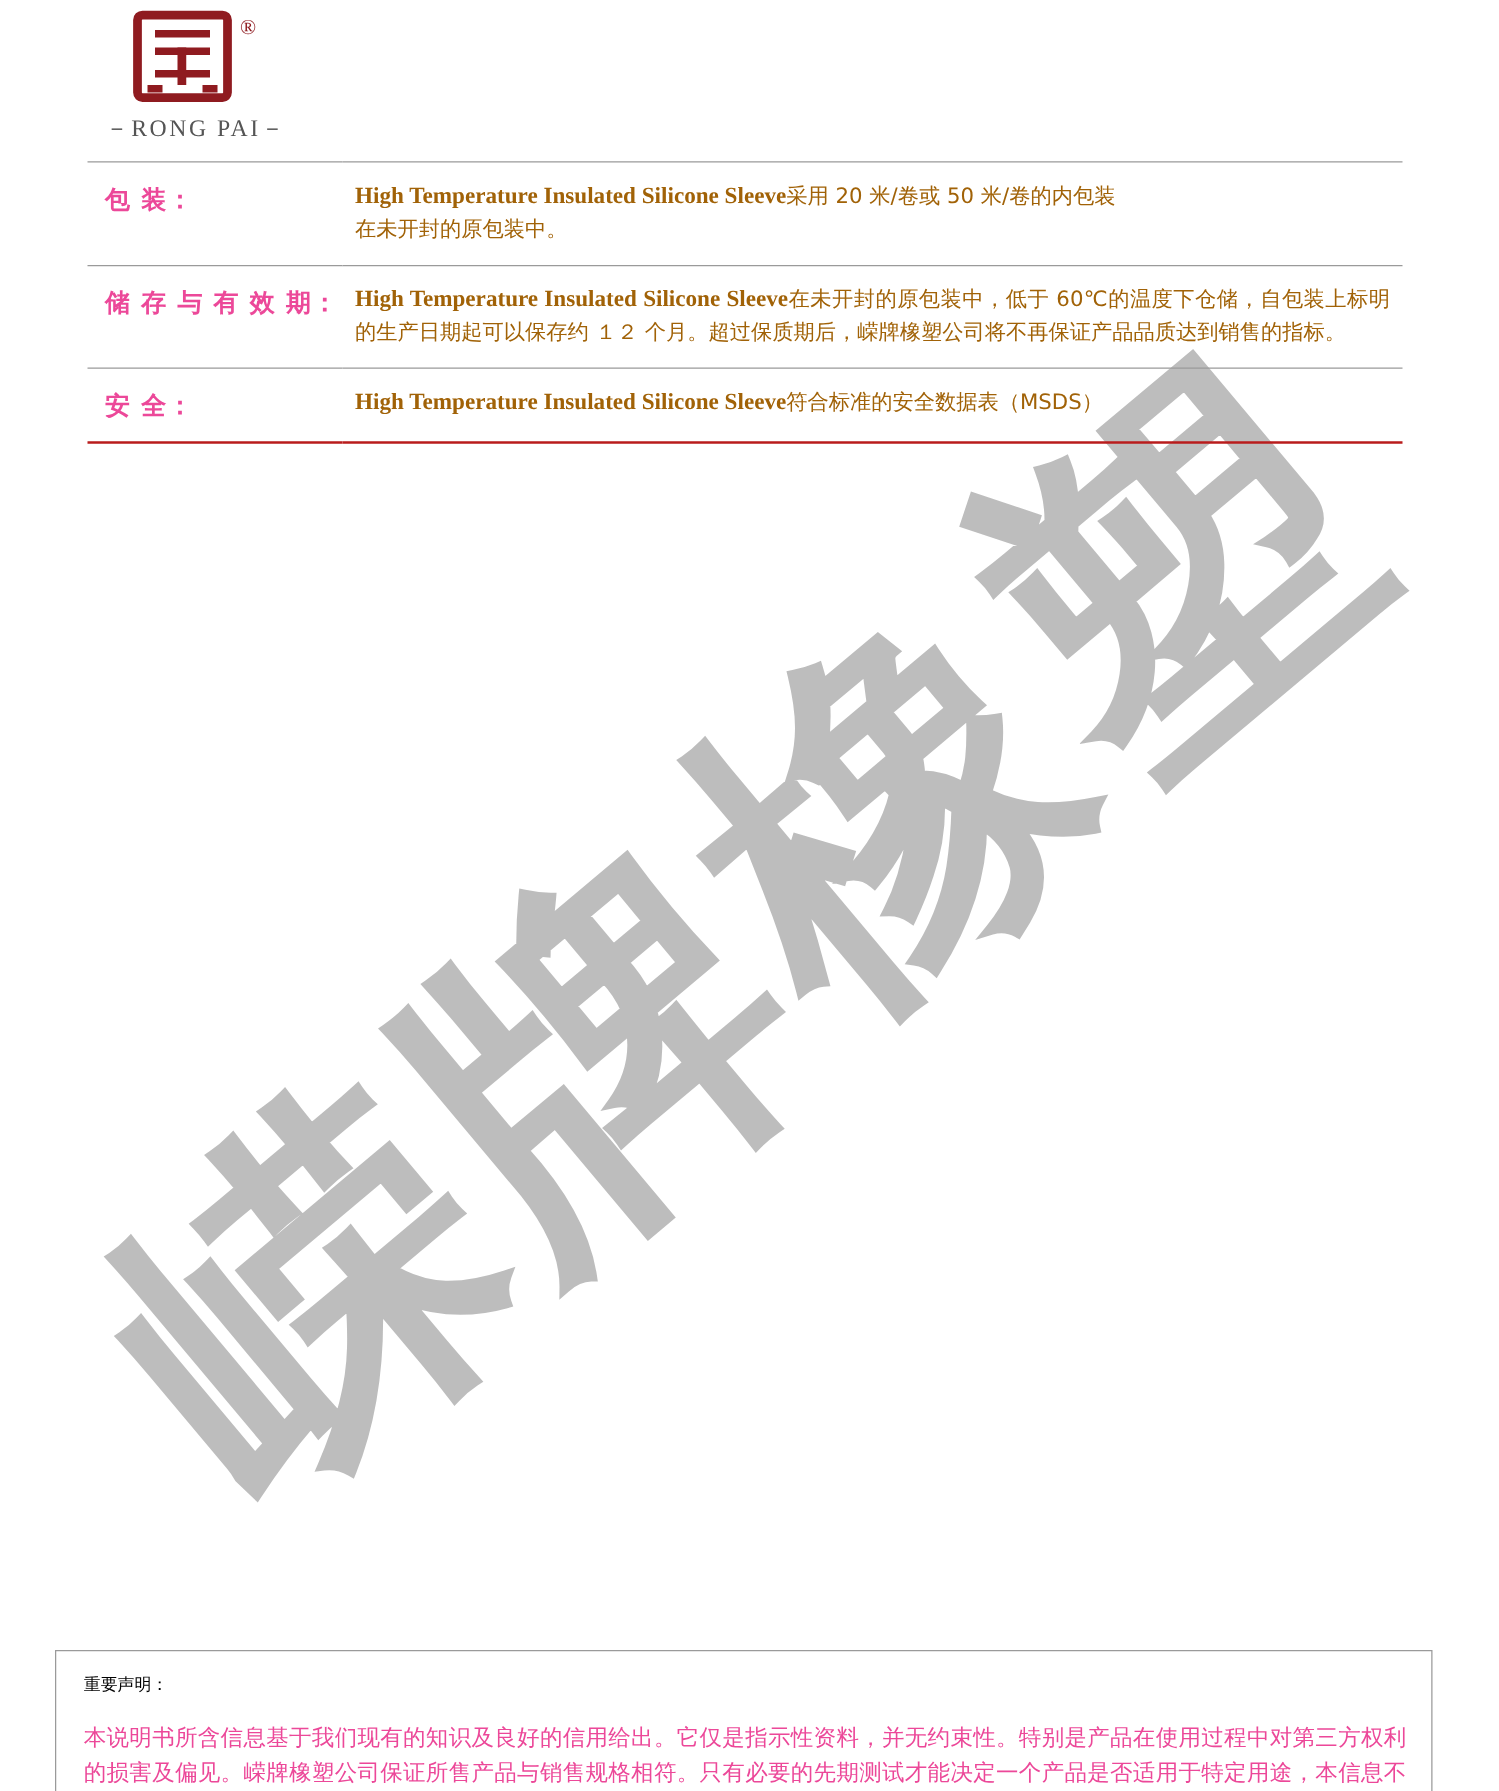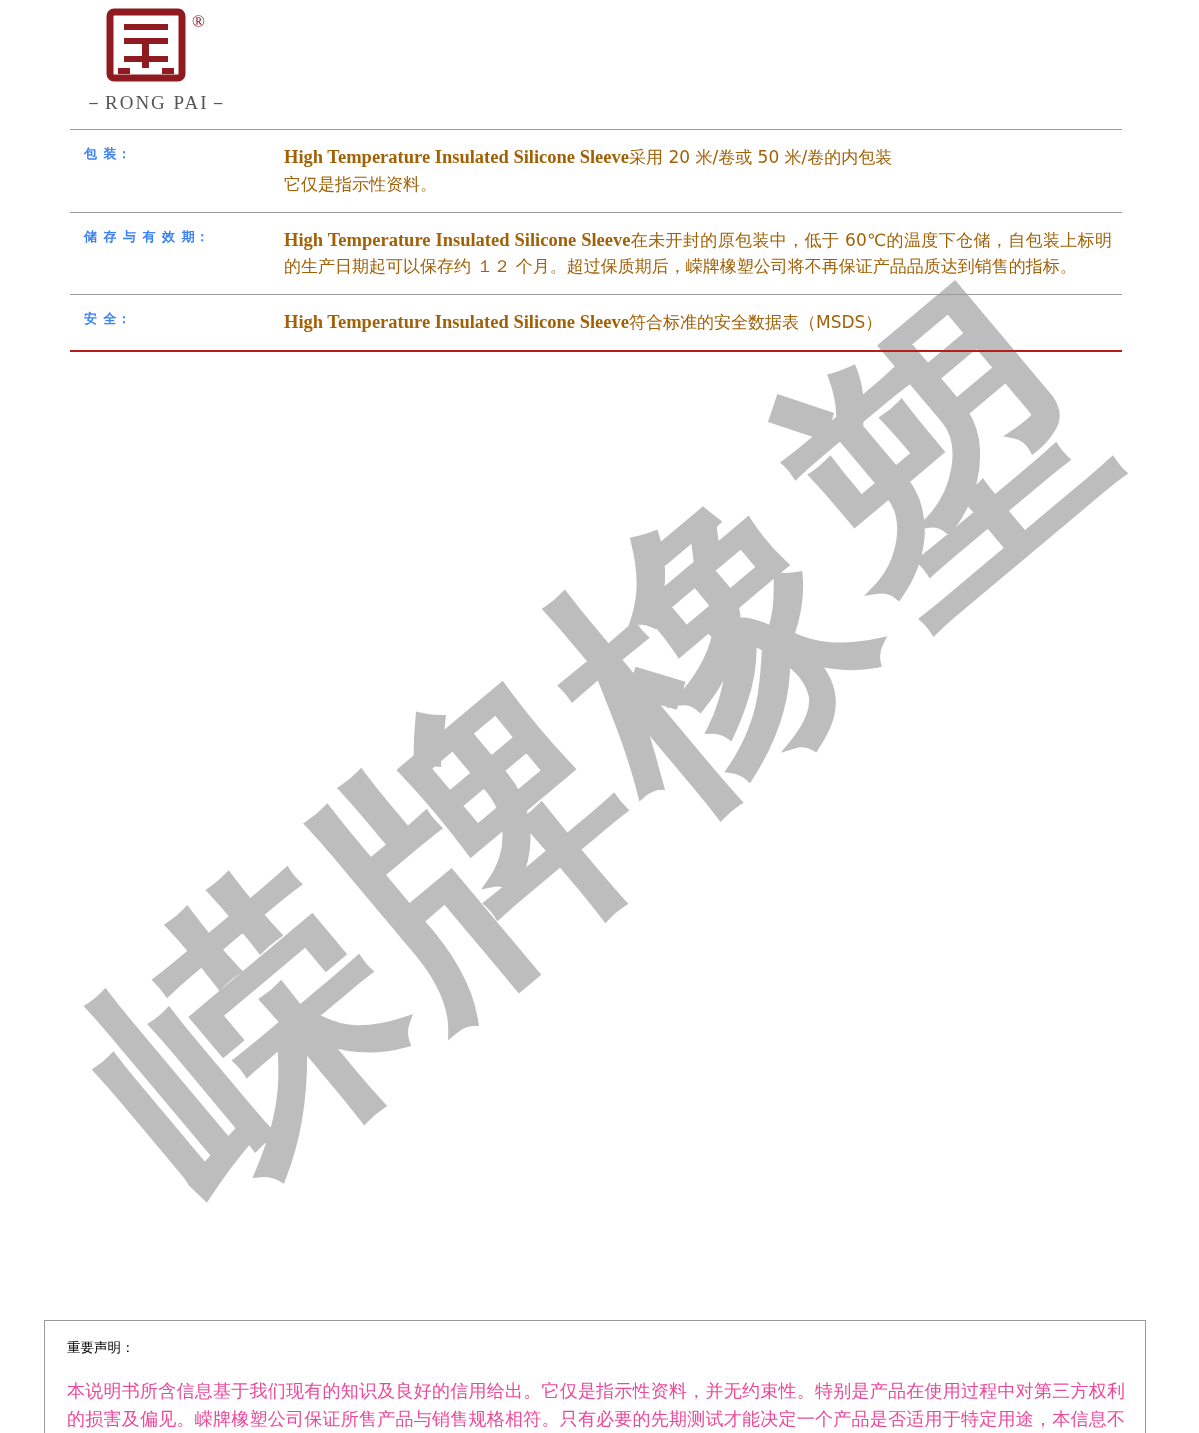--- a/index.html
+++ b/index.html
@@ -71,22 +71,22 @@
   }
   .spec-table td {
     vertical-align: top;
     padding: 14px 0 14px 0;
   }
   td.label {
     width: 190px;
     padding-left: 14px;
     font-family: "DejaVu Sans", sans-serif;
     font-weight: bold;
-    font-size: 13px;
-    color: #3b82f6;
+    font-size: 20px;
+    color: #ec4899;
     line-height: 1.5;
     letter-spacing: 1px;
   }
   td.content {
     padding-left: 10px;
     padding-right: 10px;
     font-size: 18.5px;
     line-height: 1.45;
     color: #a16207;
     text-align: justify;
@@ -185,21 +185,21 @@
     </div>
     <div class="logo-word">－RONG  PAI－</div>
   </div>
 
   <table class="spec-table">
     <tbody>
         <tr>
       <td class="label">包 装：</td>
       <td class="content">
         <span class="en">High Temperature Insulated Silicone Sleeve</span><span class="cn">采用 20 米/卷或 50 米/卷的内包装</span><br>
-        <span class="cn">它仅是指示性资料。</span>
+        <span class="cn">在未开封的原包装中。</span>
       </td>
     </tr>
     <tr>
       <td class="label">储 存 与 有 效 期：</td>
       <td class="content">
         <span class="en">High Temperature Insulated Silicone Sleeve</span><span class="cn">在未开封的原包装中，低于 60℃的温度下仓储，自包装上标明的生产日期起可以保存约 １２ 个月。超过保质期后，嵘牌橡塑公司将不再保证产品品质达到销售的指标。</span>
       </td>
     </tr>
     <tr class="last">
       <td class="label">安 全：</td>

